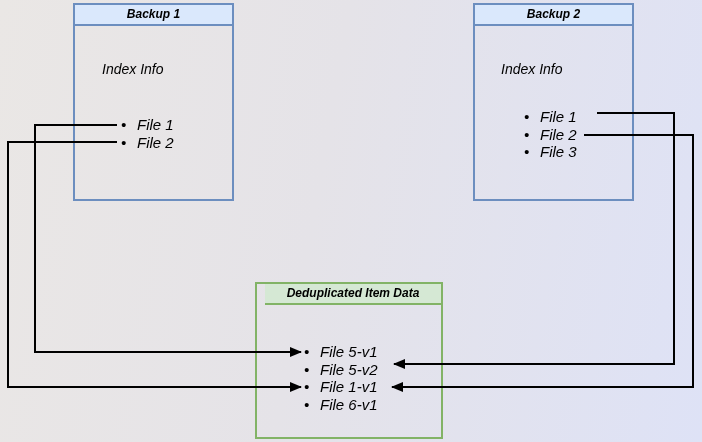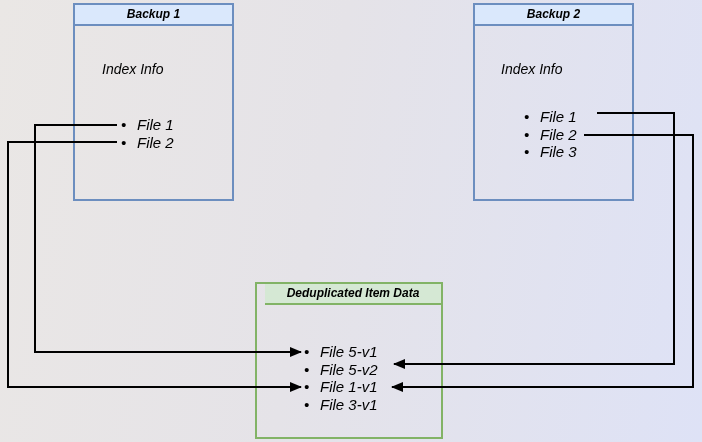--- a/index.html
+++ b/index.html
@@ -117,21 +117,21 @@
       <div class="li">
         <span class="bullet">•</span>
         <span>File 5-v2</span>
       </div>
       <div class="li">
         <span class="bullet">•</span>
         <span>File 1-v1</span>
       </div>
       <div class="li">
         <span class="bullet">•</span>
-        <span>File 3-v1</span>
+        <span>File 6-v1</span>
       </div>
     </div>
   </div>
 
   <svg class="arrows" viewBox="0 0 702 442" xmlns="http://www.w3.org/2000/svg">
     <defs>
       <marker id="arrowhead" markerUnits="userSpaceOnUse" markerWidth="12" markerHeight="10" refX="11" refY="5" orient="auto">
         <path d="M0,0 L12,5 L0,10 Z" fill="#000"></path>
       </marker>
     </defs>

